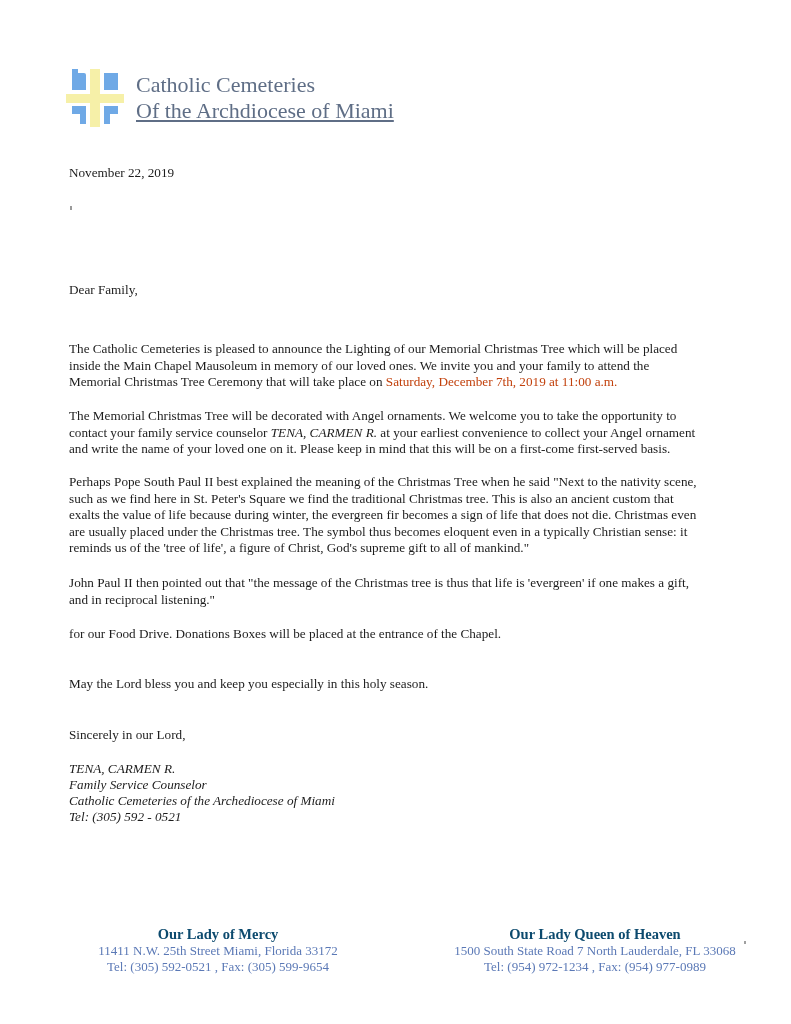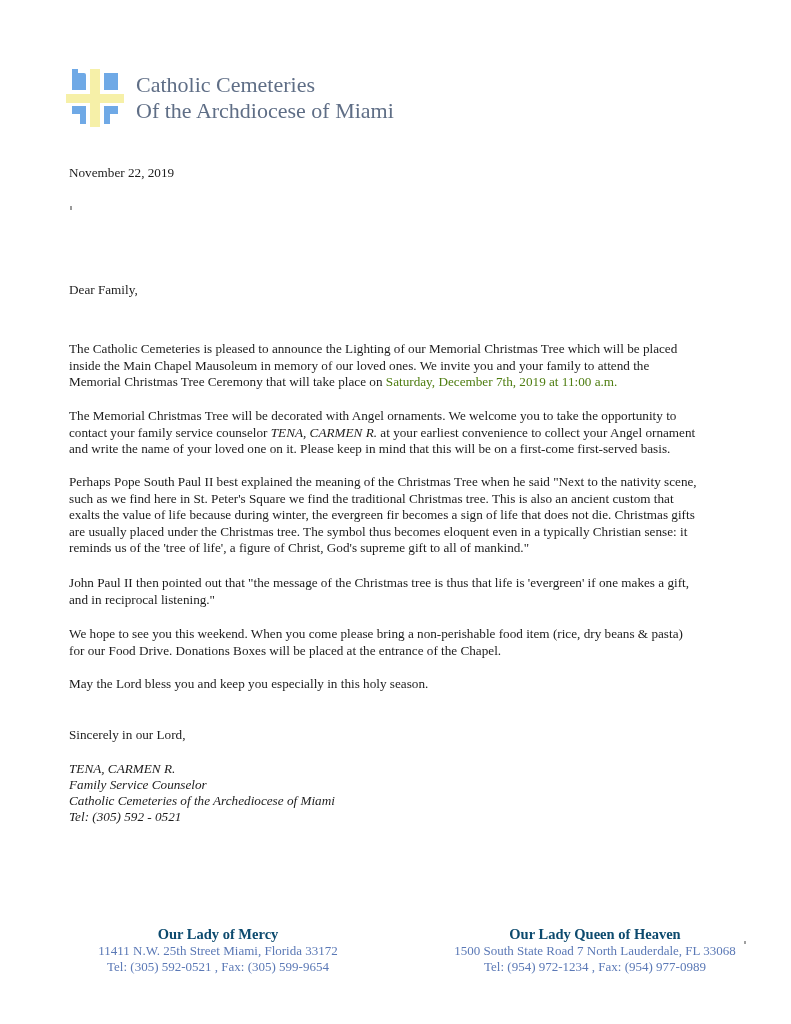--- a/index.html
+++ b/index.html
@@ -58,21 +58,21 @@
     .logo .q3 { left: 6px;  top: 37px; width: 14px; height: 8px; }
     .logo .q3::after { content: ""; position: absolute; right: 0; top: 8px; width: 6px; height: 10px; background: #6fa9e6; }
     .logo .q4 { left: 38px; top: 37px; width: 14px; height: 8px; }
     .logo .q4::after { content: ""; position: absolute; left: 0; top: 8px; width: 6px; height: 10px; background: #6fa9e6; }
 
     .org-name {
       color: #5f6e86;
       font-size: 22px;
       line-height: 26px;
     }
-    .org-name .line2 { font-size: 22px; }
+    .org-name .line2 { font-size: 22px; text-decoration: underline; }
 
     .block {
       position: absolute;
       left: 69px;
       width: 700px;
       font-size: 13.2px;
       line-height: 16.6px;
     }
     .date { top: 165px; }
     .stray-mark {
@@ -85,21 +85,21 @@
     .p1 { top: 341px; }
     .p2 { top: 408px; }
     .p3 { top: 474px; }
     .p4 { top: 575px; }
     .p5 { top: 626px; }
     .p6 { top: 676px; }
     .closing { top: 727px; }
     .signature { top: 761px; font-style: italic; line-height: 16px; }
     .signature div { white-space: nowrap; }
 
-    .highlight-date { color: #4d7c0f; }
+    .highlight-date { color: #c2410c; }
     .italic-name { font-style: italic; }
 
     
     .footer-col {
       position: absolute;
       top: 926px;
       text-align: center;
       color: #5b79b6;
       font-size: 13px;
       line-height: 16px;
@@ -153,32 +153,31 @@
 
   <div class="block p2">
     <div>The Memorial Christmas Tree will be decorated with Angel ornaments.  We welcome you to take the opportunity to</div>
     <div><span>contact your family service counselor </span><span class="italic-name">TENA, CARMEN R.</span><span> at your earliest convenience to collect your Angel ornament</span></div>
     <div>and write the name of your loved one on it.  Please keep in mind that this will be on a first-come first-served basis.</div>
   </div>
 
   <div class="block p3">
     <div>Perhaps Pope South Paul II best explained the meaning of the Christmas Tree when he said "Next to the nativity scene,</div>
     <div>such as we find here in St. Peter's Square we find the traditional Christmas tree. This is also an ancient custom that</div>
-    <div>exalts the value of life because during winter, the evergreen fir becomes a sign of life that does not die. Christmas gifts</div>
+    <div>exalts the value of life because during winter, the evergreen fir becomes a sign of life that does not die. Christmas even</div>
     <div>are usually placed under the Christmas tree. The symbol thus becomes eloquent even in a typically Christian sense: it</div>
     <div>reminds us of the 'tree of life', a figure of Christ, God's supreme gift to all of mankind."</div>
   </div>
 
   <div class="block p4">
     <div>John Paul II then pointed out that "the message of the Christmas tree is thus that life is 'evergreen' if one makes a gift,</div>
     <div>and in reciprocal listening."</div>
   </div>
 
   <div class="block p5">
-    <div>We hope to see you this weekend. When you come please bring a non-perishable food item (rice, dry beans &amp; pasta)</div>
     <div>for our Food Drive. Donations Boxes will be placed at the entrance of the Chapel.</div>
   </div>
 
   <div class="block p6">
     <div>May the Lord bless you and keep you especially in this holy season.</div>
   </div>
 
   <div class="block closing">Sincerely in our Lord,</div>
 
   <div class="block signature">

